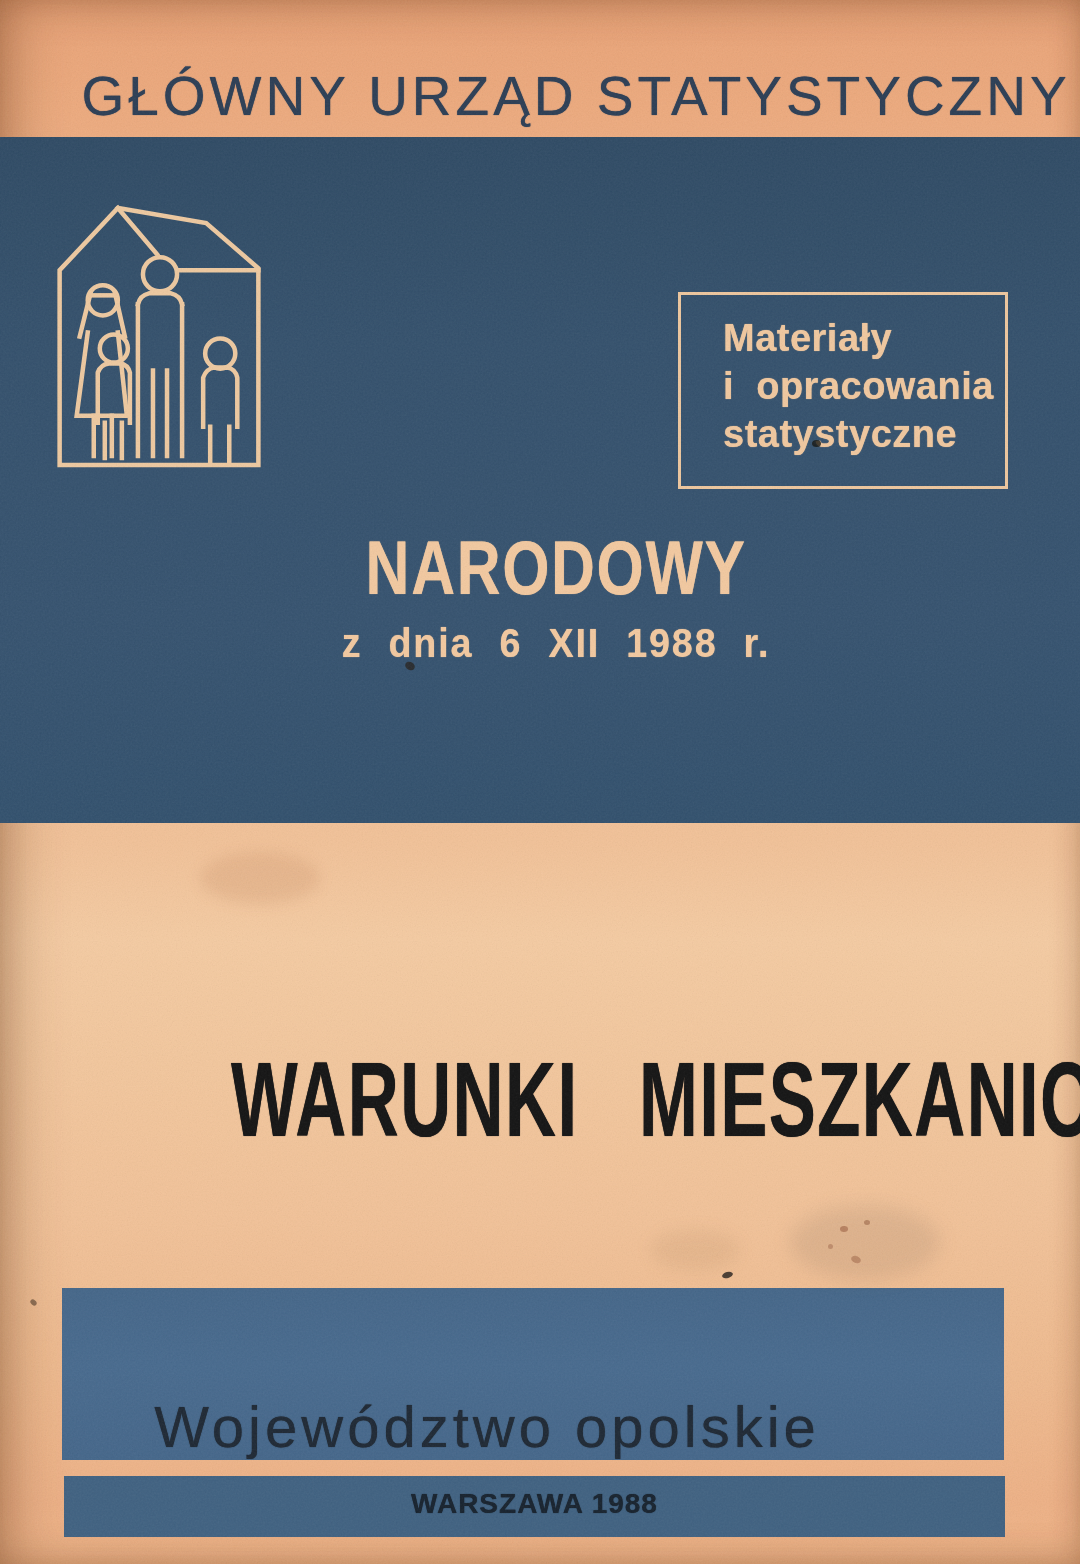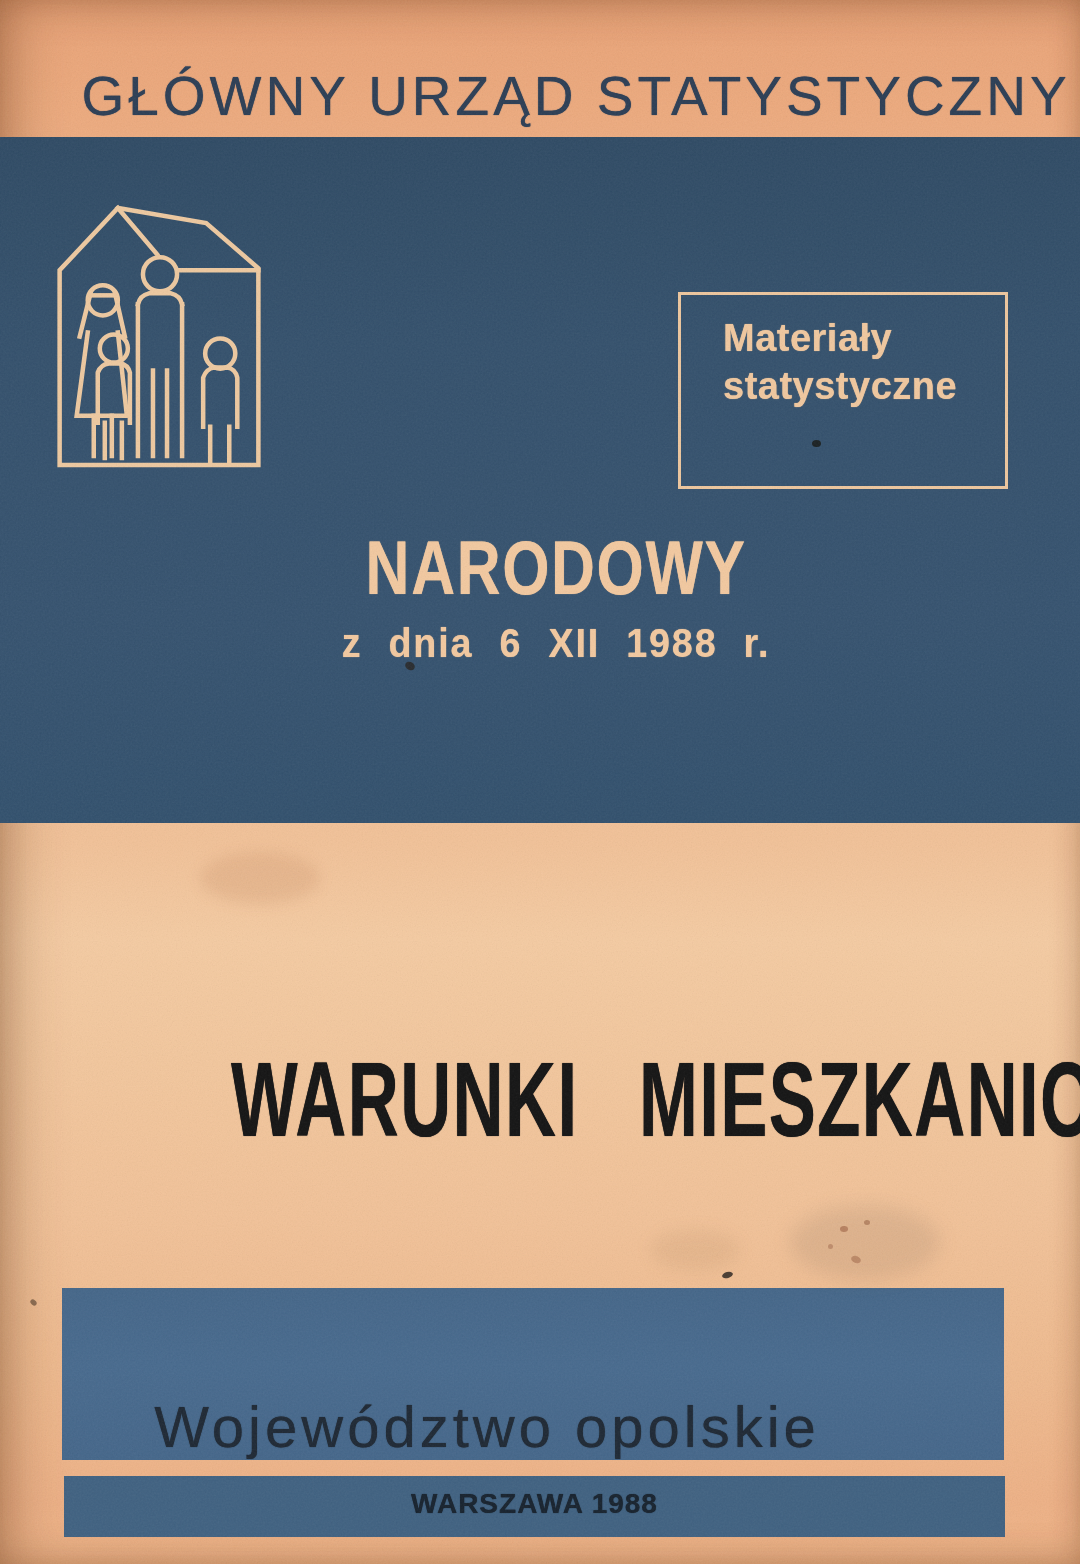--- a/index.html
+++ b/index.html
@@ -145,20 +145,21 @@
       <path d="M 41,218 L 41,168 Q 44,160 52,159 L 63,159 Q 71,160 73,168 L 73,218"></path>
       <path d="M 48,218 L 48,253 M 65,218 L 65,253"></path>
 
       <circle cx="163" cy="149" r="15"></circle>
       <path d="M 146,222 L 146,173 Q 149,164 157,163 L 170,163 Q 178,164 180,173 L 180,222"></path>
       <path d="M 153,222 L 153,256 M 172,222 L 172,256"></path>
     </svg>
 
     <div class="series-box">
       <div class="ln">Materiały</div>
+      <div class="ln">i  opracowania</div>
       <div class="ln">statystyczne</div>
     </div>
 
     <div class="census">
       <span class="big"><span>NARODOWY</span></span>
       <span class="date"><span>z dnia 6 XII 1988 r.</span></span>
     </div>
   </div>
 
   <div class="main-title"><span>WARUNKI MIESZKANIOWE</span></div>

